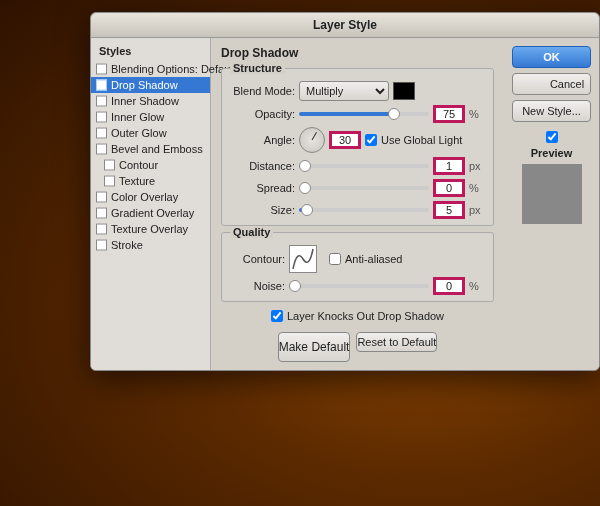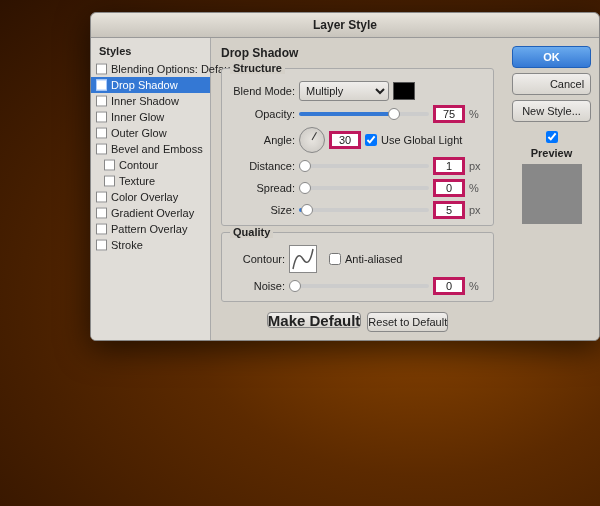--- a/index.html
+++ b/index.html
@@ -372,23 +372,22 @@
     .centered-checkbox {
       display: flex;
       align-items: center;
       justify-content: center;
       gap: 4px;
       font-size: 11px;
       color: #222;
     }
 
     .make-default-btn {
-      height: 16px;
-      font-size: 15px;
-      font-weight: bold;
+      height: 30px;
+      font-size: 12px;
     }
 
     .reset-btn {
       height: 20px;
       font-size: 11px;
     }
 
     select.native-dropdown {
       height: 20px;
       font-size: 11px;
@@ -476,21 +475,21 @@
           <span>Color Overlay</span>
         </div>
 
         <div class="style-item">
           <span class="checkbox"></span>
           <span>Gradient Overlay</span>
         </div>
 
         <div class="style-item">
           <span class="checkbox"></span>
-          <span>Pattern Overlay</span>
+          <span>Texture Overlay</span>
         </div>
 
         <div class="style-item">
           <span class="checkbox"></span>
           <span>Stroke</span>
         </div>
       </div>
 
       <div class="main-content">
 
@@ -595,20 +594,26 @@
               <div class="slider-container">
                 <input type="range" class="slider noise-slider" min="0" max="100" value="0" style="background: linear-gradient(to right, rgb(52, 120, 212) 0%, rgb(52, 120, 212) 0%, rgb(204, 204, 204) 0%, rgb(204, 204, 204) 100%);">
               </div>
               <input type="text" class="number-input" value="0" style="">
               <span class="unit-label">%</span>
             </div>
 
           </div>
         </div>
 
+        <div class="centered-checkbox" style="margin-top:2px;">
+          <label class="checkbox-label">
+            <input type="checkbox" class="checkbox-input" checked="" style="">
+            <span>Layer Knocks Out Drop Shadow</span>
+          </label>
+        </div>
 
         <div class="bottom-buttons">
           <button class="btn make-default-btn">Make Default</button>
           <button class="btn reset-btn">Reset to Default</button>
         </div>
 
       </div>
 
       <div class="right-panel">
         <button class="btn btn-ok">OK</button>

